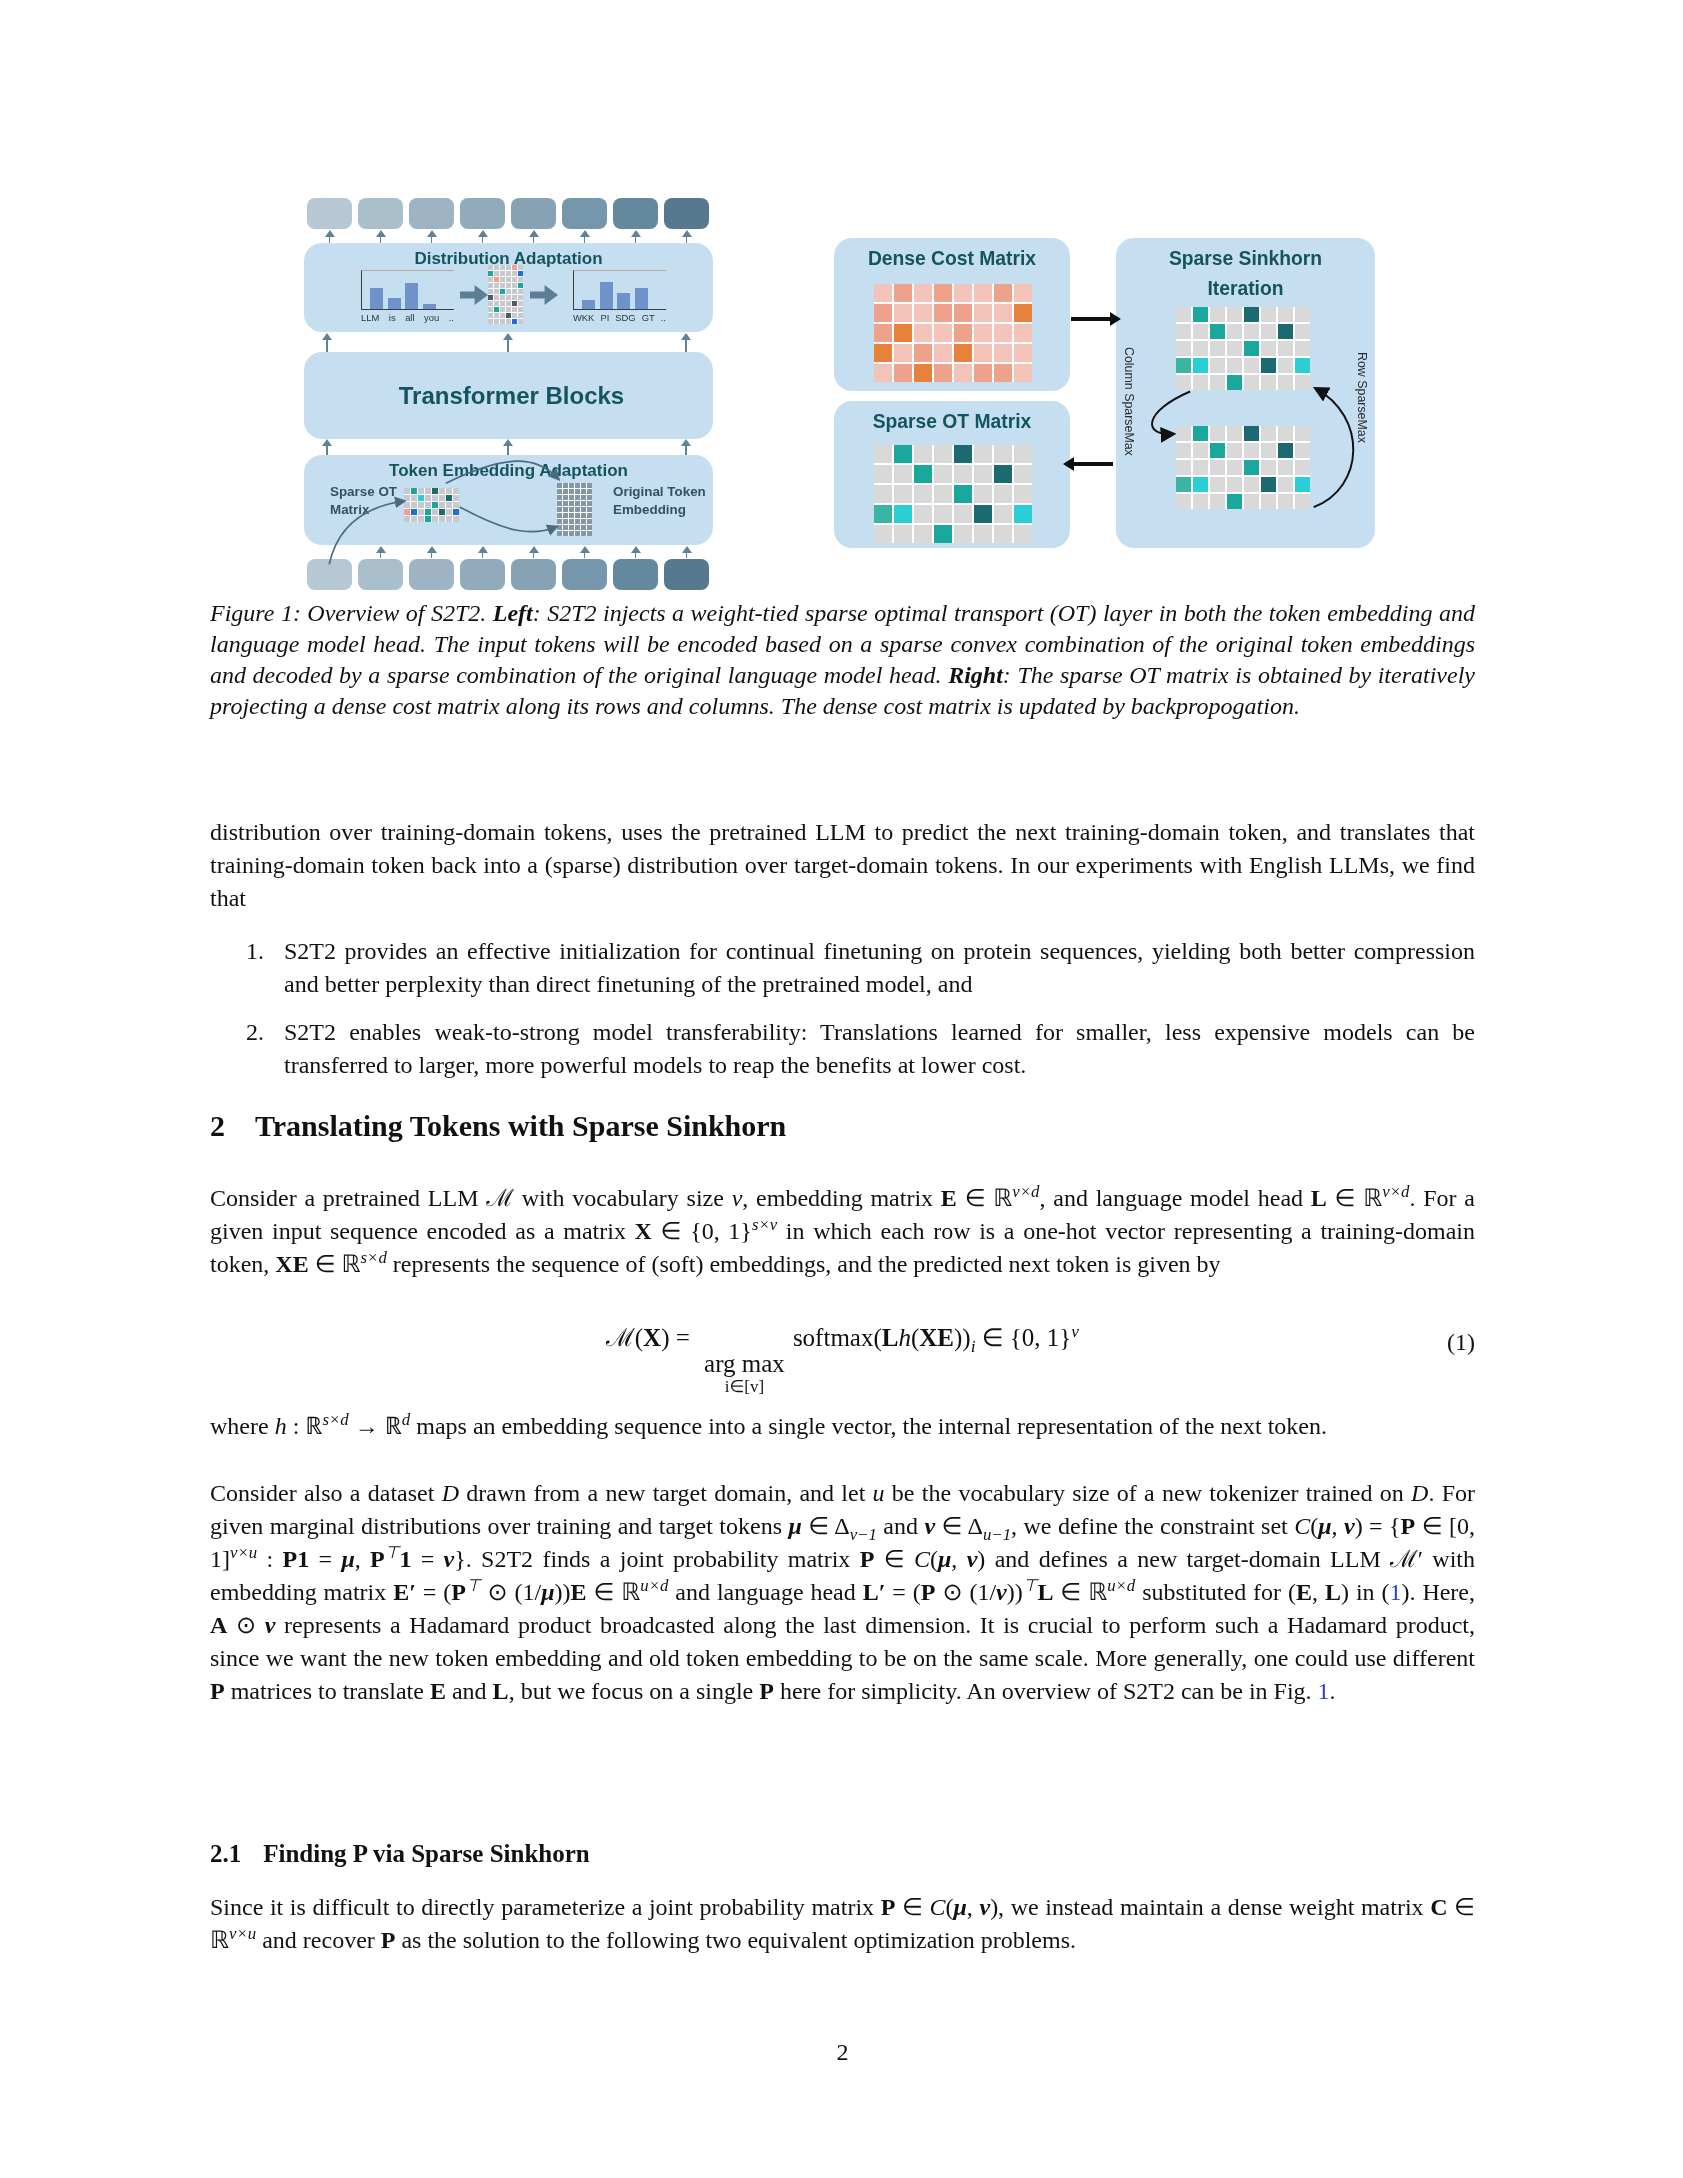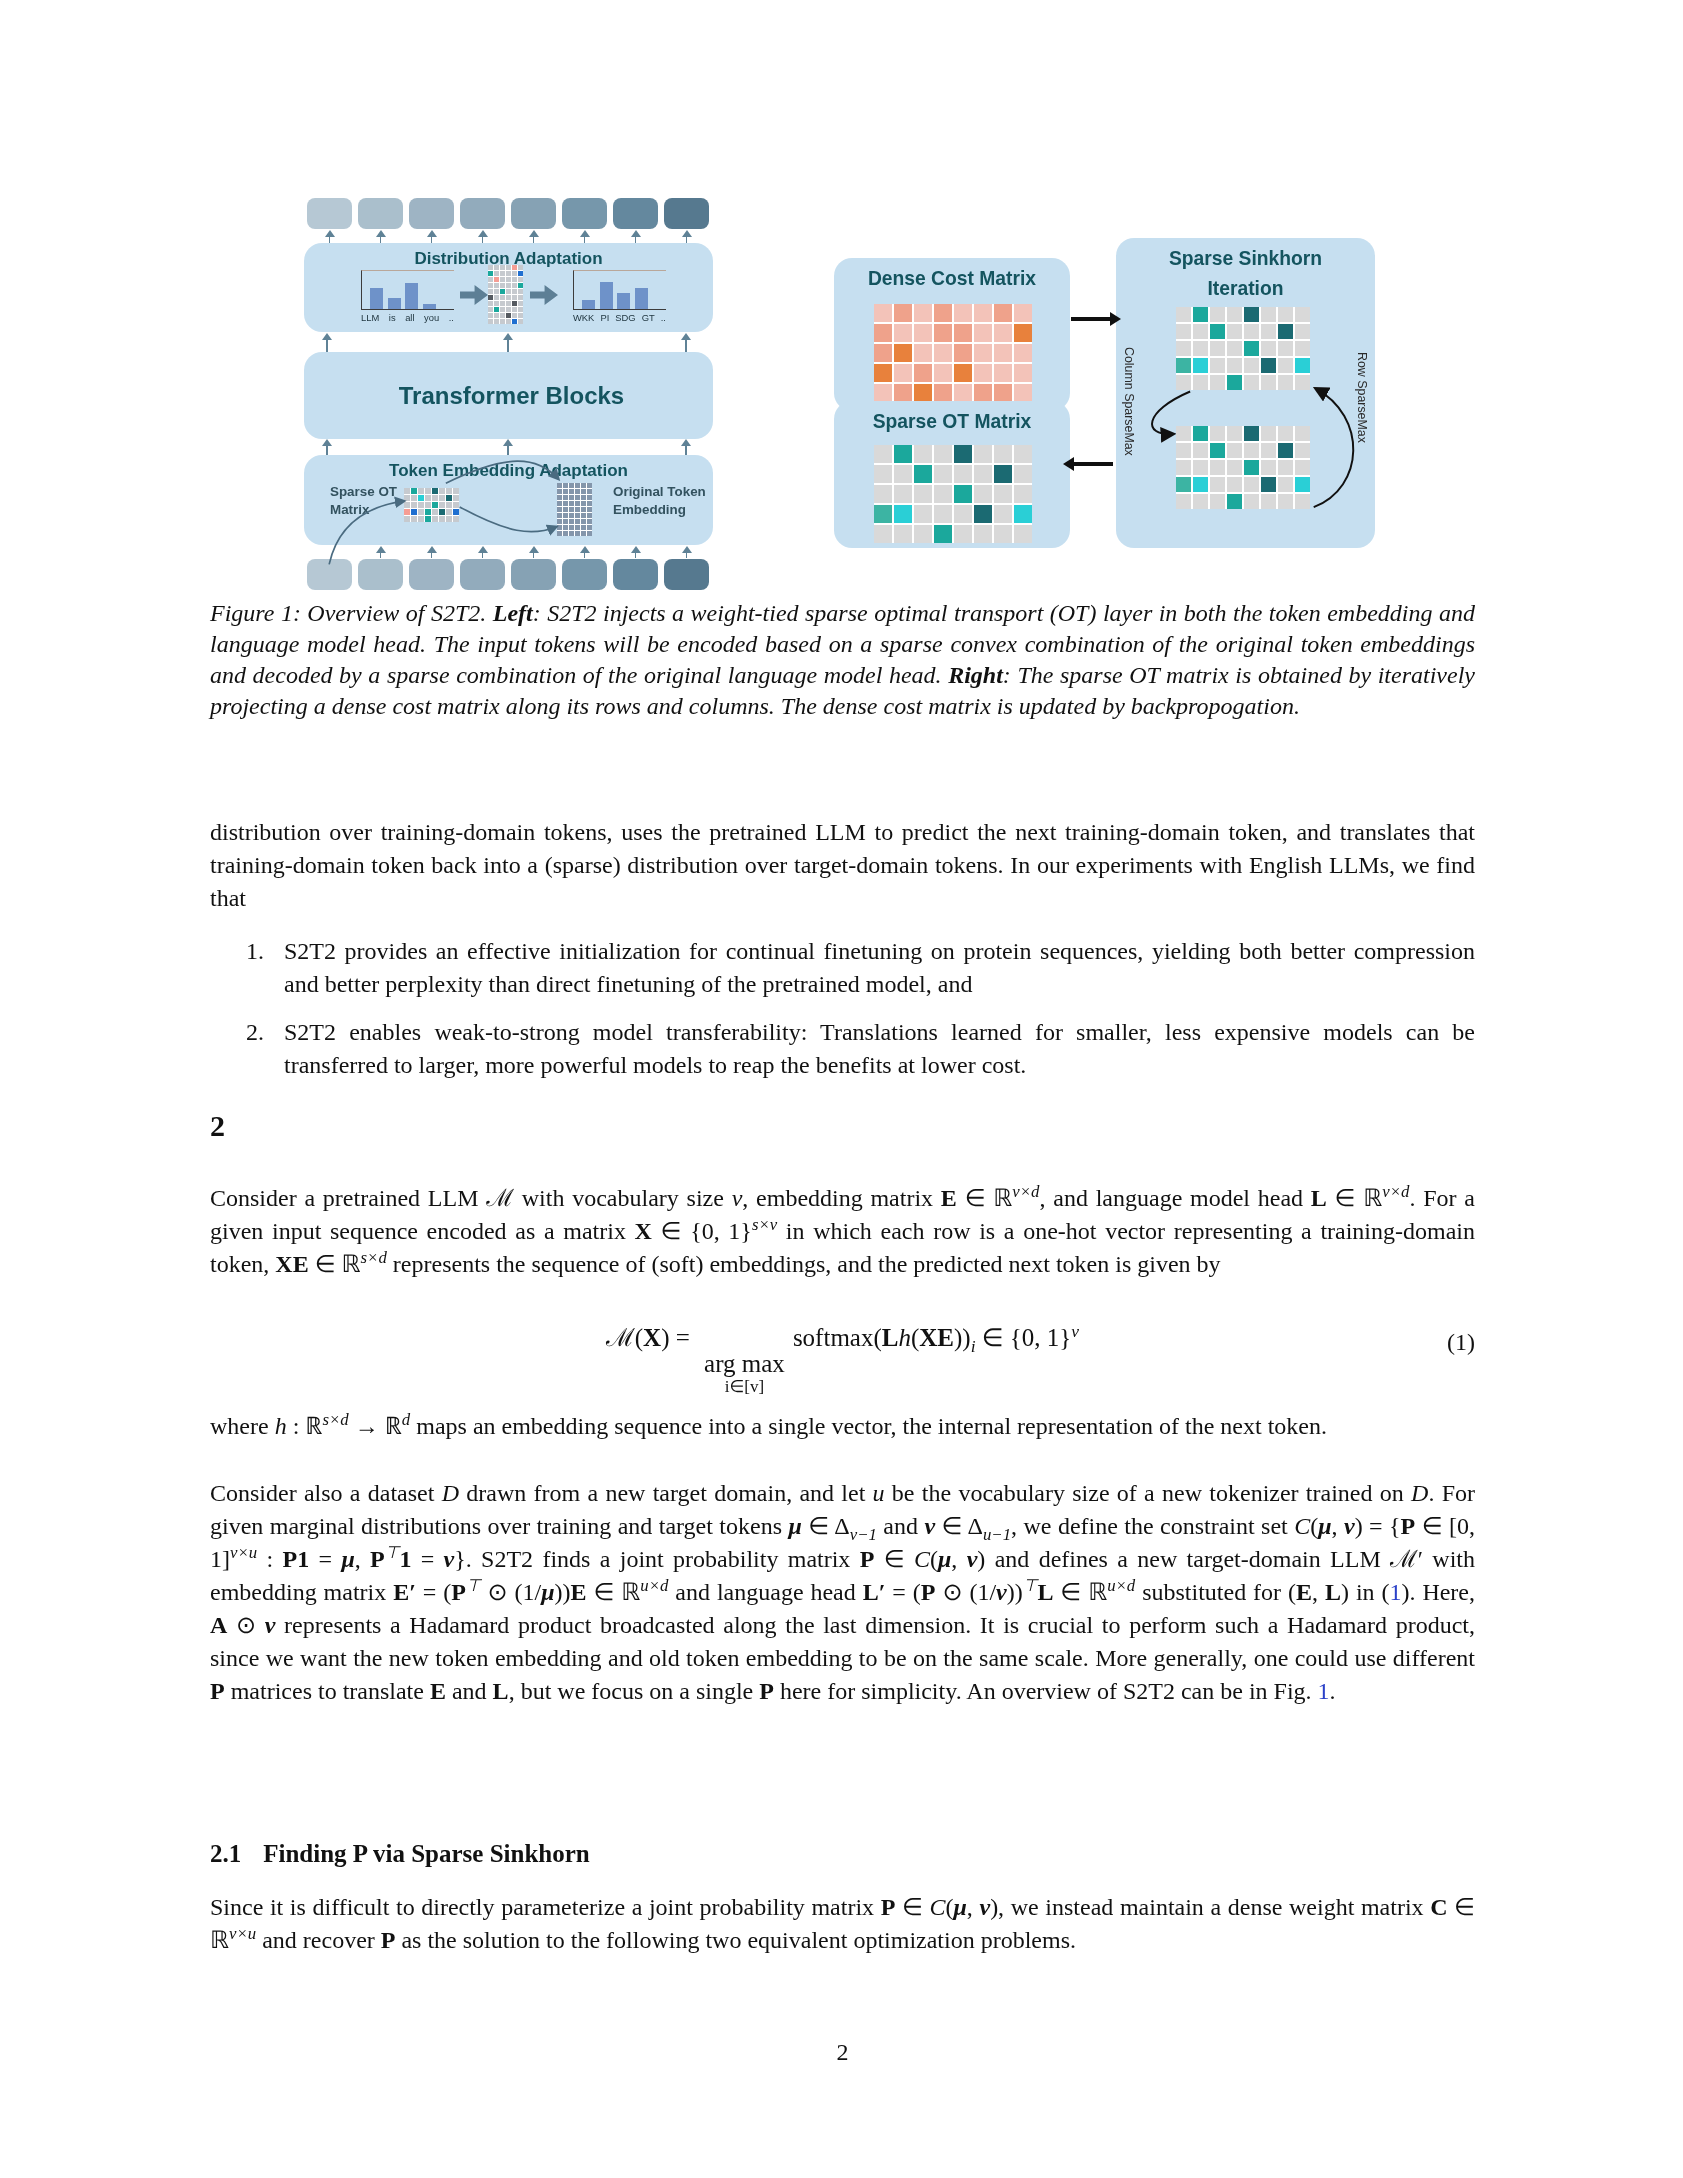--- a/index.html
+++ b/index.html
@@ -385,21 +385,21 @@
       <defs>
         <marker id="ah-slate" viewBox="0 0 10 10" refX="8" refY="5" markerWidth="7" markerHeight="7" orient="auto-start-reverse">
           <path d="M0 0 L10 5 L0 10 z" fill="#4a6b80"></path>
         </marker>
       </defs>
       <path d="M 120 430 C 128 394, 152 372, 196 366" fill="none" stroke="#4a6b80" stroke-width="1.7" marker-end="url(#ah-slate)"></path>
       <path d="M 238 348 C 300 318, 330 320, 352 344" fill="none" stroke="#4a6b80" stroke-width="1.7" marker-end="url(#ah-slate)"></path>
       <path d="M 252 372 C 300 398, 325 402, 350 392" fill="none" stroke="#4a6b80" stroke-width="1.7" marker-end="url(#ah-slate)"></path>
     </svg>
 
-    <div class="bluebox" style="left:624px;top:99px;width:236px;height:153px;margin-top:20px;">
+    <div class="bluebox" style="left:624px;top:99px;width:236px;height:153px;">
       <div class="boxtitle bigtitle">Dense Cost Matrix</div>
       <div class="mgrid" style="left: 40px; top: 46px; display: grid; grid-template-columns: repeat(8, 18px); gap: 2px;">
           <div style="height: 18px; background: rgb(243, 195, 185);"></div>
           <div style="height: 18px; background: rgb(239, 162, 139);"></div>
           <div style="height: 18px; background: rgb(243, 195, 185);"></div>
           <div style="height: 18px; background: rgb(239, 162, 139);"></div>
           <div style="height: 18px; background: rgb(243, 195, 185);"></div>
           <div style="height: 18px; background: rgb(243, 195, 185);"></div>
           <div style="height: 18px; background: rgb(239, 162, 139);"></div>
           <div style="height: 18px; background: rgb(243, 195, 185);"></div>
@@ -598,20 +598,21 @@
       <div class="litext"><span>S2T2 provides an effective initialization for continual finetuning on protein sequences, yielding both better compression and better perplexity than direct finetuning of the pretrained model, and</span></div>
     </div>
     <div class="li">
       <span class="num">2.</span>
       <div class="litext"><span>S2T2 enables </span><span class="i">weak-to-strong model transferability</span><span>: Translations learned for smaller, less expensive models can be transferred to larger, more powerful models to reap the benefits at lower cost.</span></div>
     </div>
   </div>
 
   <h2 class="tblock" style="top:1109px;">
     <span>2</span>
+    <span class="htitle">Translating Tokens with Sparse Sinkhorn</span>
   </h2>
 
   <p class="tblock" style="top:1182px;"><span>Consider a pretrained LLM ℳ with vocabulary size </span><span class="m">v</span><span>, embedding matrix </span><span class="bm">E</span><span> ∈ ℝ</span><sup>v×d</sup><span>, and language model head </span><span class="bm">L</span><span> ∈ ℝ</span><sup>v×d</sup><span>. For a given input sequence encoded as a matrix </span><span class="bm">X</span><span> ∈ {0, 1}</span><sup>s×v</sup><span> in which each row is a one-hot vector representing a training-domain token, </span><span class="bm">XE</span><span> ∈ ℝ</span><sup>s×d</sup><span> represents the sequence of (soft) embeddings, and the predicted next token is given by</span></p>
 
   <div class="equation" style="top:1319px;">
     <div class="eq-body">
       <span><span>ℳ(</span><span class="bm">X</span><span>) = </span></span><span class="argmax">
           <span class="am-top">arg max</span>
           <span class="am-bot">i∈[v]</span>
         </span><span><span>softmax(</span><span class="bm">L</span><span class="m">h</span><span>(</span><span class="bm">XE</span><span>))</span><sub>i</sub><span> ∈ {0, 1}</span><sup>v</sup></span>

